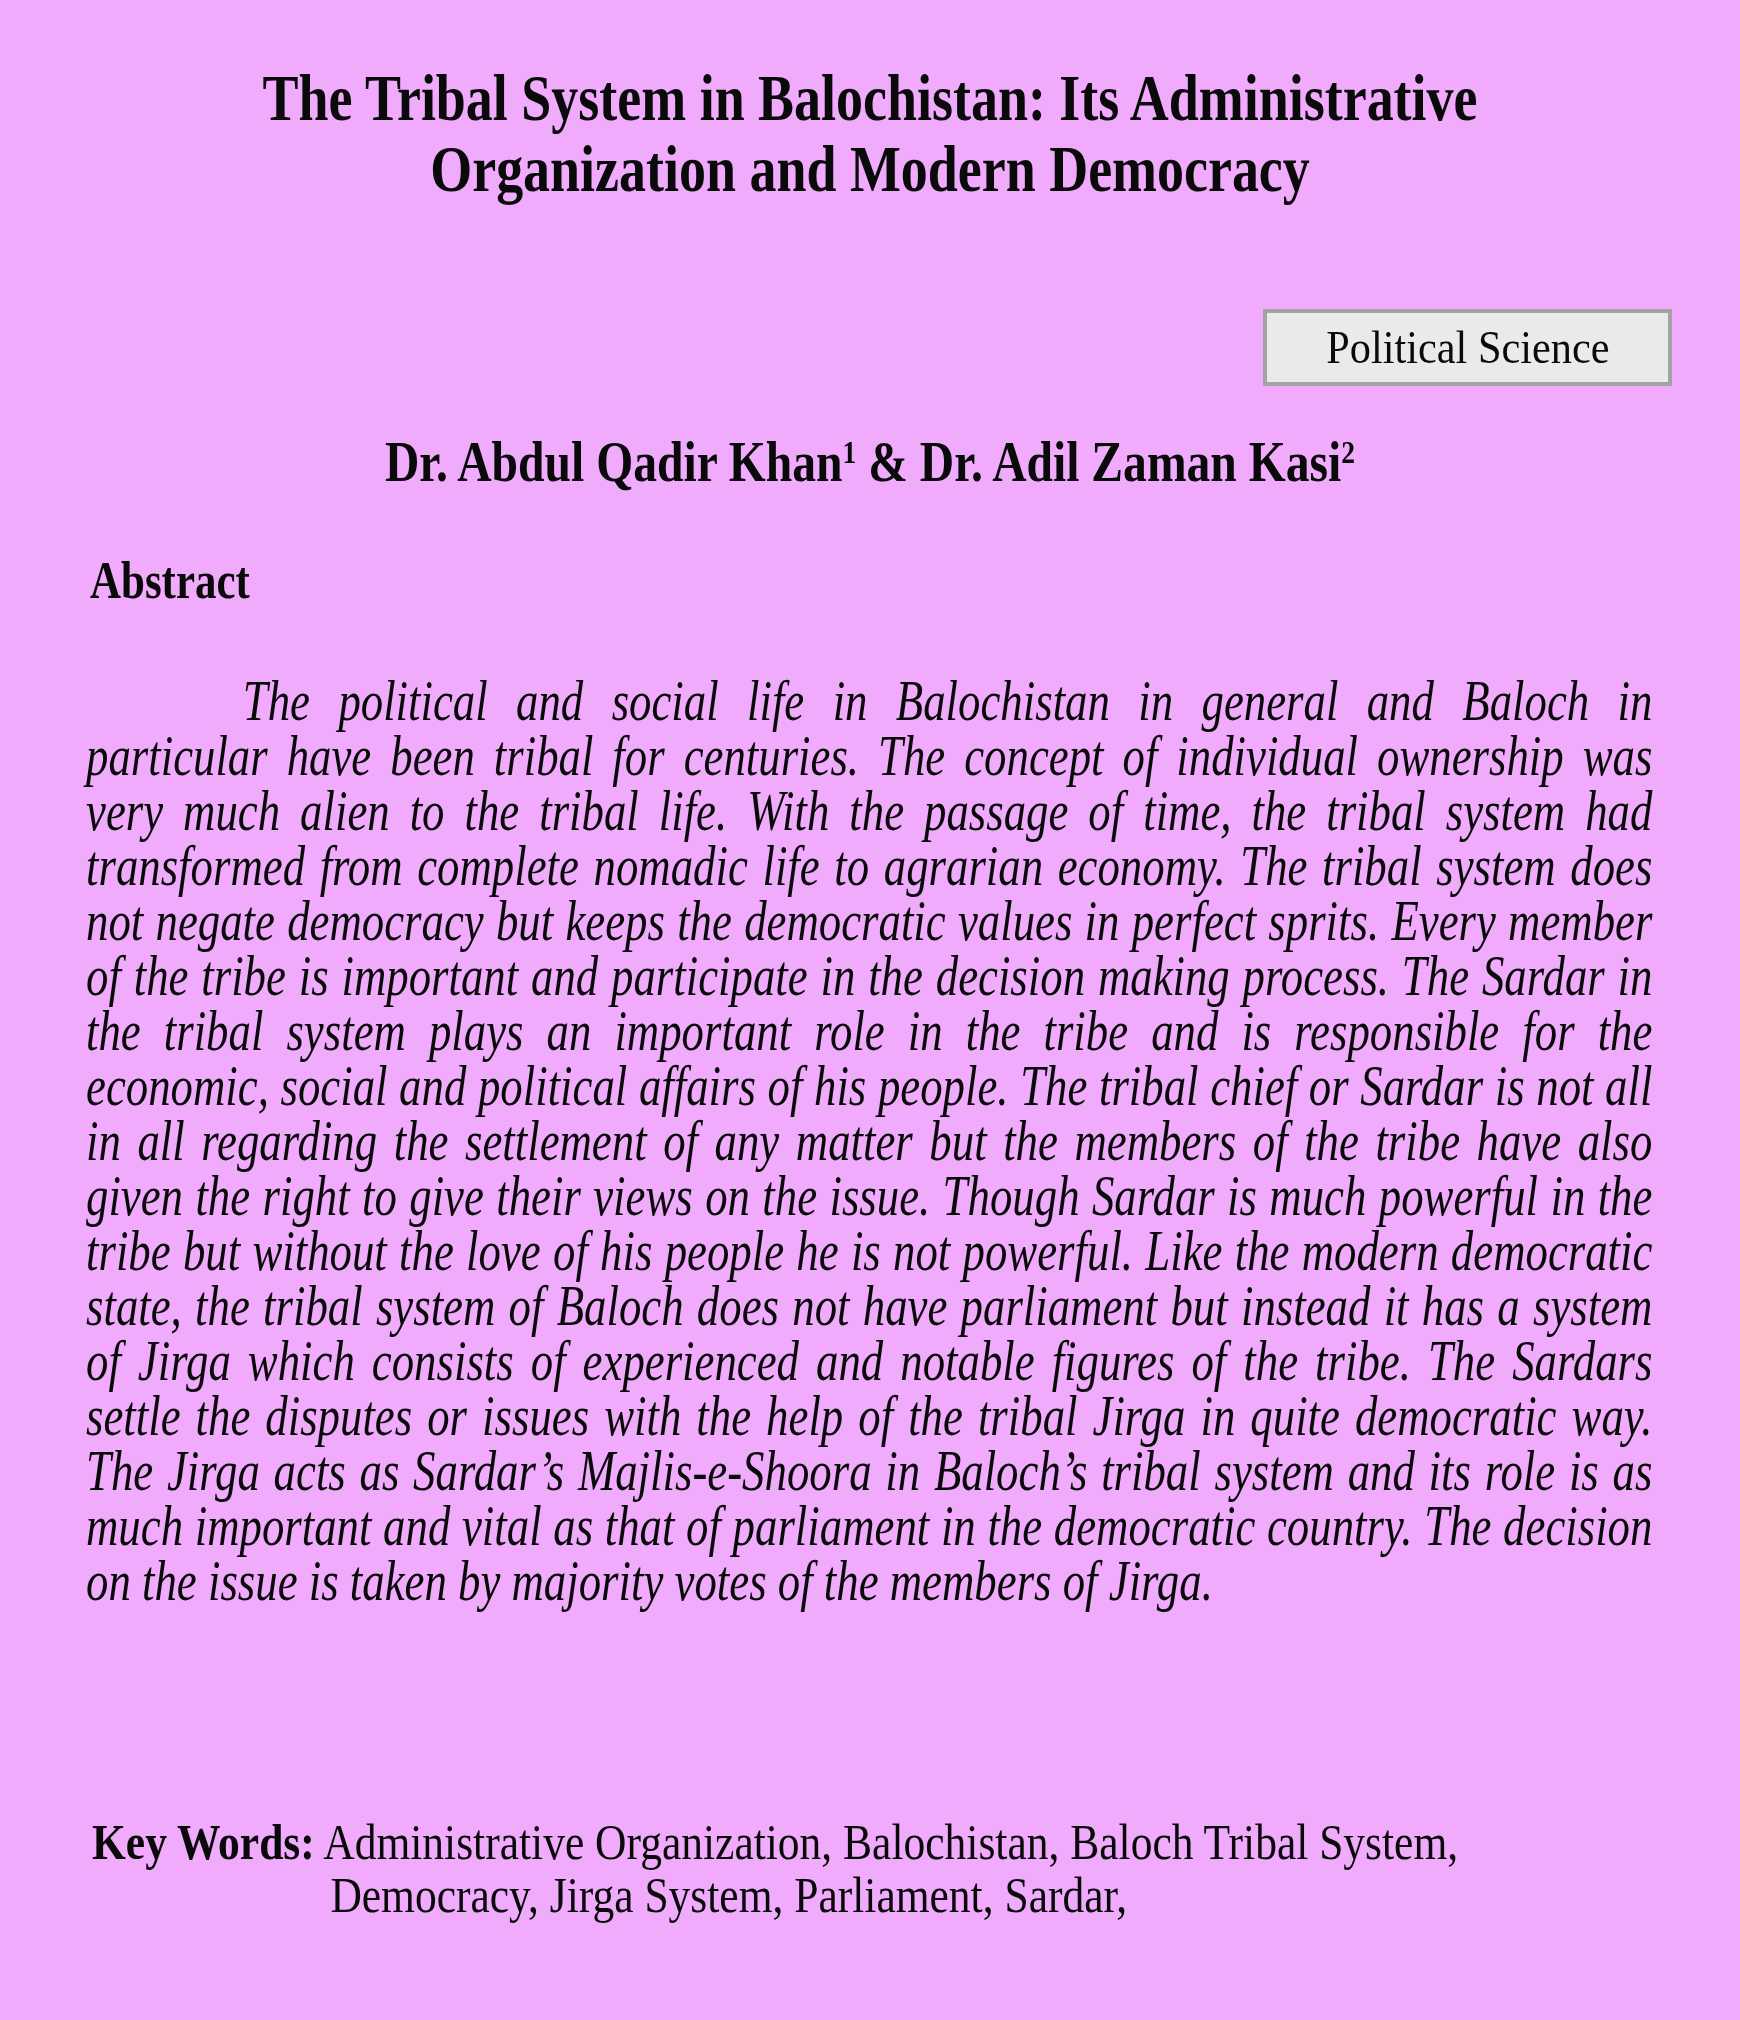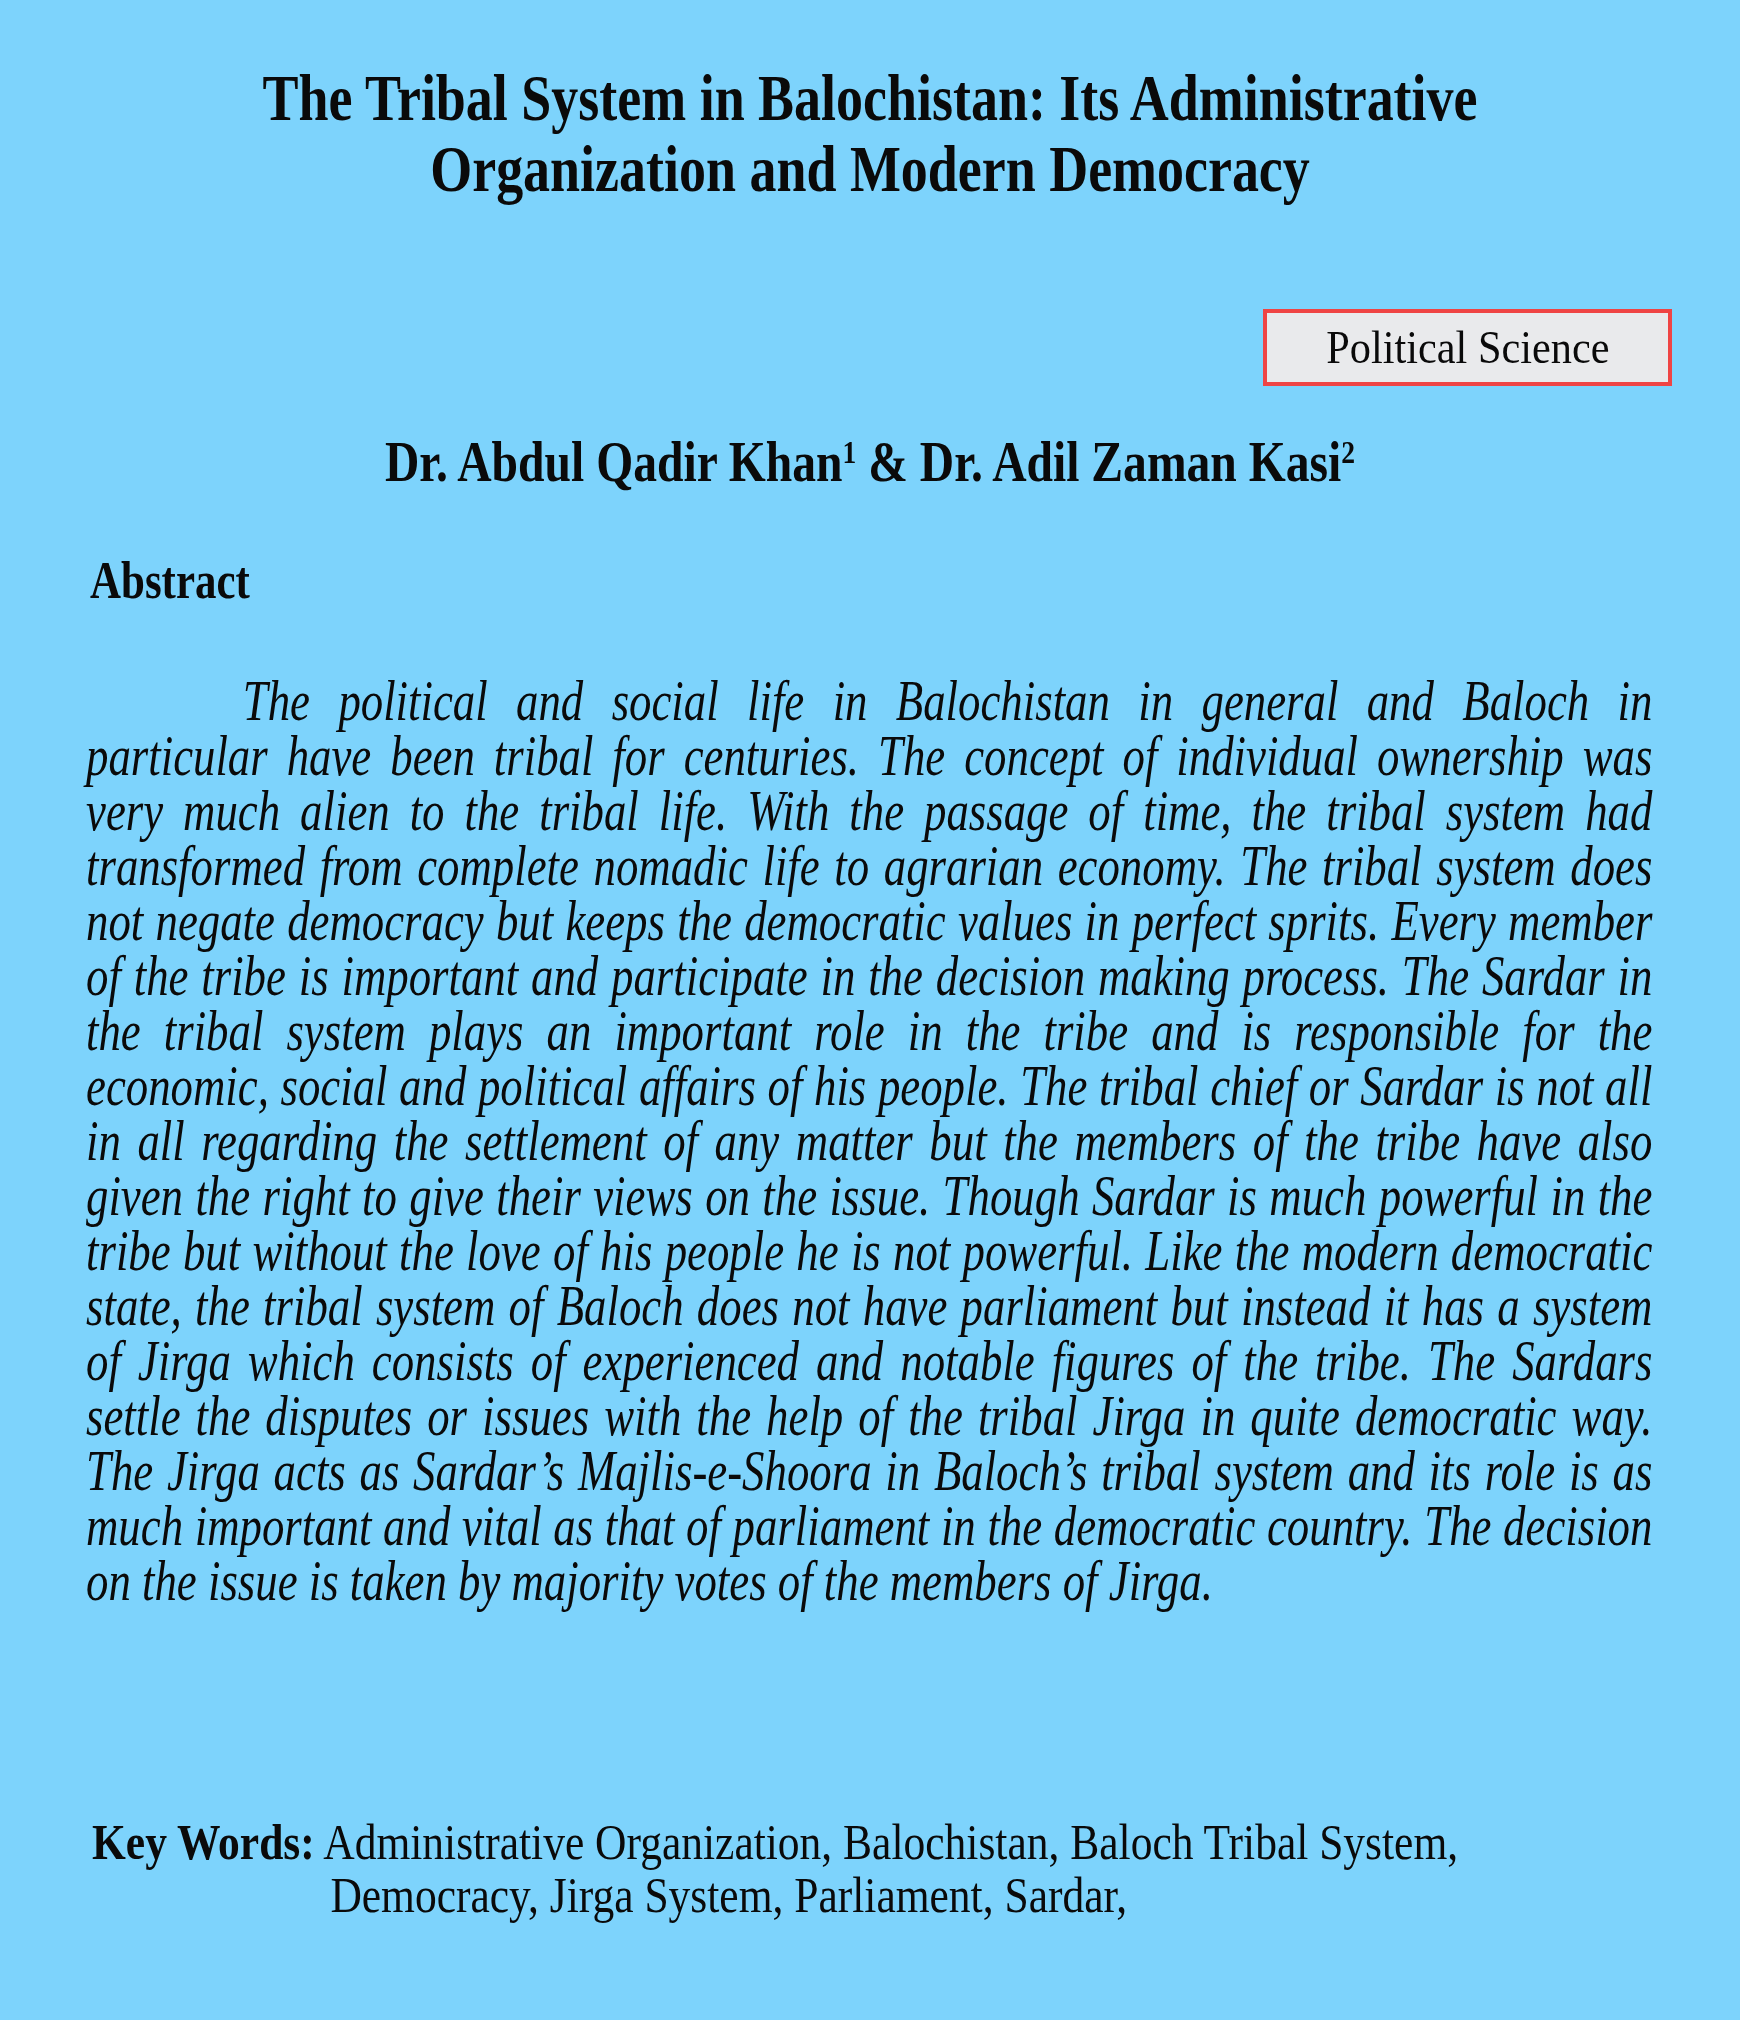--- a/index.html
+++ b/index.html
@@ -1,20 +1,20 @@
 <!DOCTYPE html>
 <html><head>
 <meta charset="utf-8">
 <style>
   html, body { margin: 0; padding: 0; background: #ffffff; }
   .page {
     position: relative;
     width: 1740px;
     height: 2020px;
-    background: #7dd3fc;
+    background: #f0abfc;
     color: #0a0a0a;
     font-family: "Liberation Serif", "DejaVu Serif", serif;
     overflow: hidden;
   }
   .title {
     position: absolute;
     top: 63px; left: 0;
     width: 1740px;
     margin: 0;
     text-align: center;
@@ -23,21 +23,21 @@
     font-weight: 700;
     transform: scaleX(0.83);
     transform-origin: 50% 0;
   }
   .title-line { display: block; white-space: nowrap; }
   .category-box {
     position: absolute;
     left: 1263px; top: 309px;
     width: 409px; height: 77px;
     box-sizing: border-box;
-    border: 4px solid #ef4444;
+    border: 4px solid #a3a3a3;
     background: #e9eaec;
     display: flex;
     align-items: center;
     justify-content: center;
   }
   .category-box span {
     font-size: 46px;
     white-space: nowrap;
     transform: scaleX(0.92);
     transform-origin: 50% 50%;

